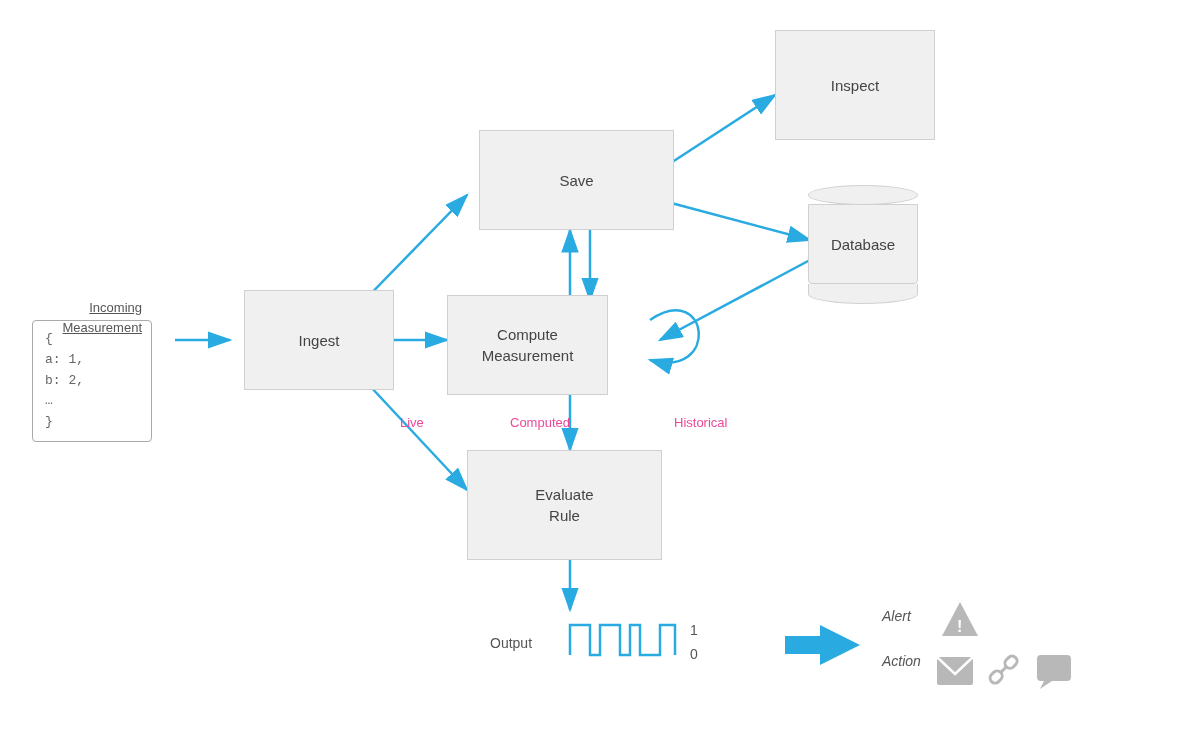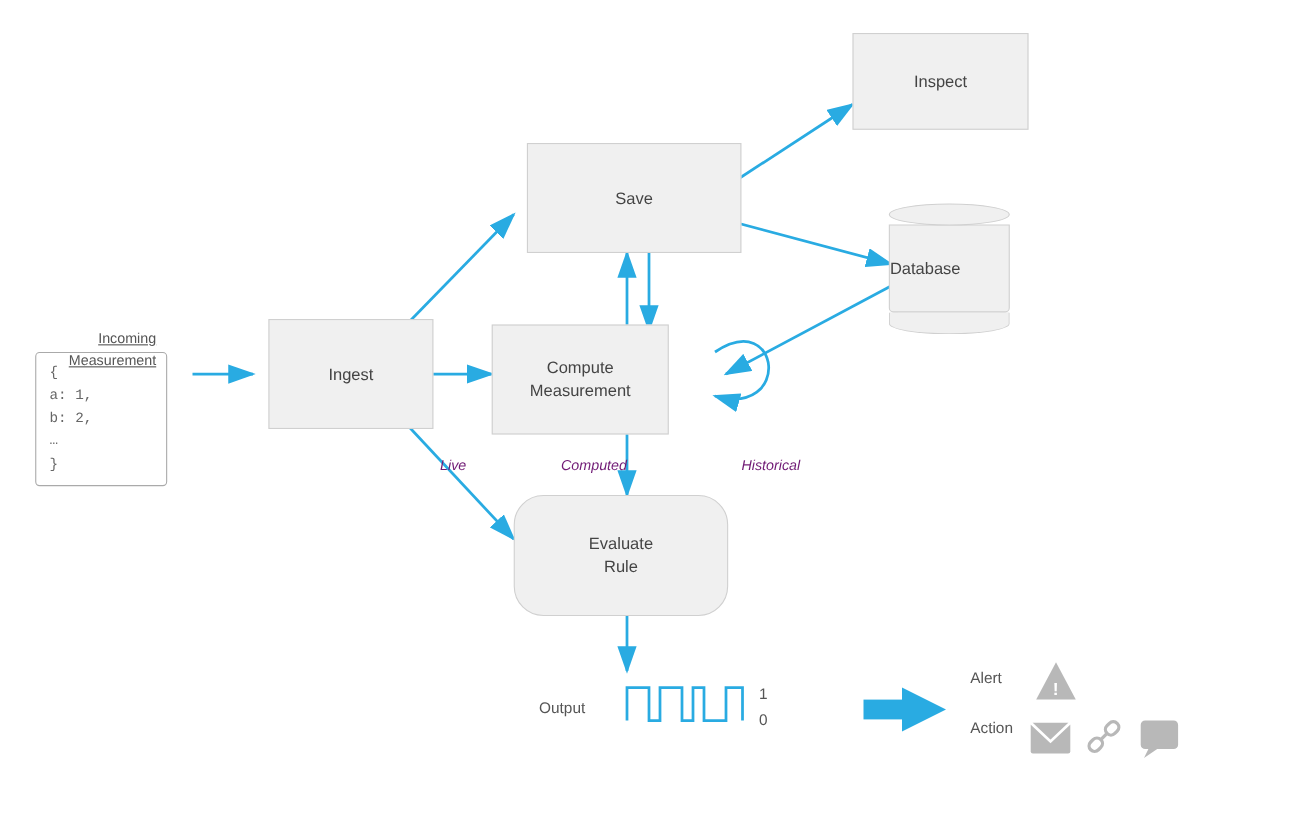--- a/index.html
+++ b/index.html
@@ -38,41 +38,40 @@
       justify-content: center;
     }
     .cylinder-body {
       background: #f0f0f0;
       border: 1px solid #d0d0d0;
       width: 110px;
       height: 80px;
       border-radius: 0 0 4px 4px;
       display: flex;
       align-items: center;
-      justify-content: flex-start;
+      justify-content: center;
       font-size: 15px;
       color: #444;
       position: relative;
     }
     .cylinder-top {
       background: #f0f0f0;
       border: 1px solid #d0d0d0;
       width: 110px;
       height: 20px;
       border-radius: 50%;
       margin-bottom: -1px;
       position: relative;
       z-index: 1;
     }
     
     .arrow-label {
       position: absolute;
-      font-style: italic;
       font-size: 13px;
-      color: #701a75;
+      color: #ec4899;
     }
     
     .json-block {
       position: absolute;
       font-family: 'Courier New', monospace;
       font-size: 13px;
       color: #666;
       border: 1px solid #aaa;
       border-radius: 4px;
       padding: 8px 12px;
@@ -90,20 +89,21 @@
     .output-label {
       position: absolute;
       font-size: 14px;
       color: #555;
     }
     .side-label {
       position: absolute;
       font-size: 14px;
       color: #555;
       font-weight: 400;
+      font-style: italic;
     }
     .incoming-label {
       position: absolute;
       font-size: 13px;
       color: #555;
       text-align: right;
       line-height: 1.5;
       text-decoration: underline;
     }
   </style>
@@ -170,34 +170,34 @@
 
   <div class="box" style="left:447px; top:295px; width:161px; height:100px;">
     <span style="white-space:pre-line; text-align:center;">Compute
 Measurement</span>
   </div>
 
   <div class="box" style="left:479px; top:130px; width:195px; height:100px;">
     <span>Save</span>
   </div>
 
-  <div class="box" style="left:775px; top:30px; width:160px; height:88px;">
+  <div class="box" style="left:775px; top:30px; width:160px; height:110px;">
     <span>Inspect</span>
   </div>
 
   <div class="cylinder" style="left:808px; top:185px;">
     <div class="cylinder-top"></div>
     <div class="cylinder-body">
       <span>Database</span>
     </div>
 
     <div style="width:110px; height:20px; background:#f0f0f0; border:1px solid #d0d0d0; border-top:none; border-radius: 0 0 50% 50%;"></div>
   </div>
 
-  <div class="box" style="left:467px; top:450px; width:195px; height:110px;border-radius:27px;">
+  <div class="box" style="left:467px; top:450px; width:195px; height:110px;">
     <span style="white-space:pre-line; text-align:center;">Evaluate
 Rule</span>
   </div>
 
   <div class="arrow-label" style="left:400px; top:415px;">Live</div>
   <div class="arrow-label" style="left:510px; top:415px;">Computed</div>
   <div class="arrow-label" style="left:650px; top:415px;margin-left:24px;">Historical</div>
 
   <div class="output-label" style="left:490px; top:635px;">Output</div>
 

